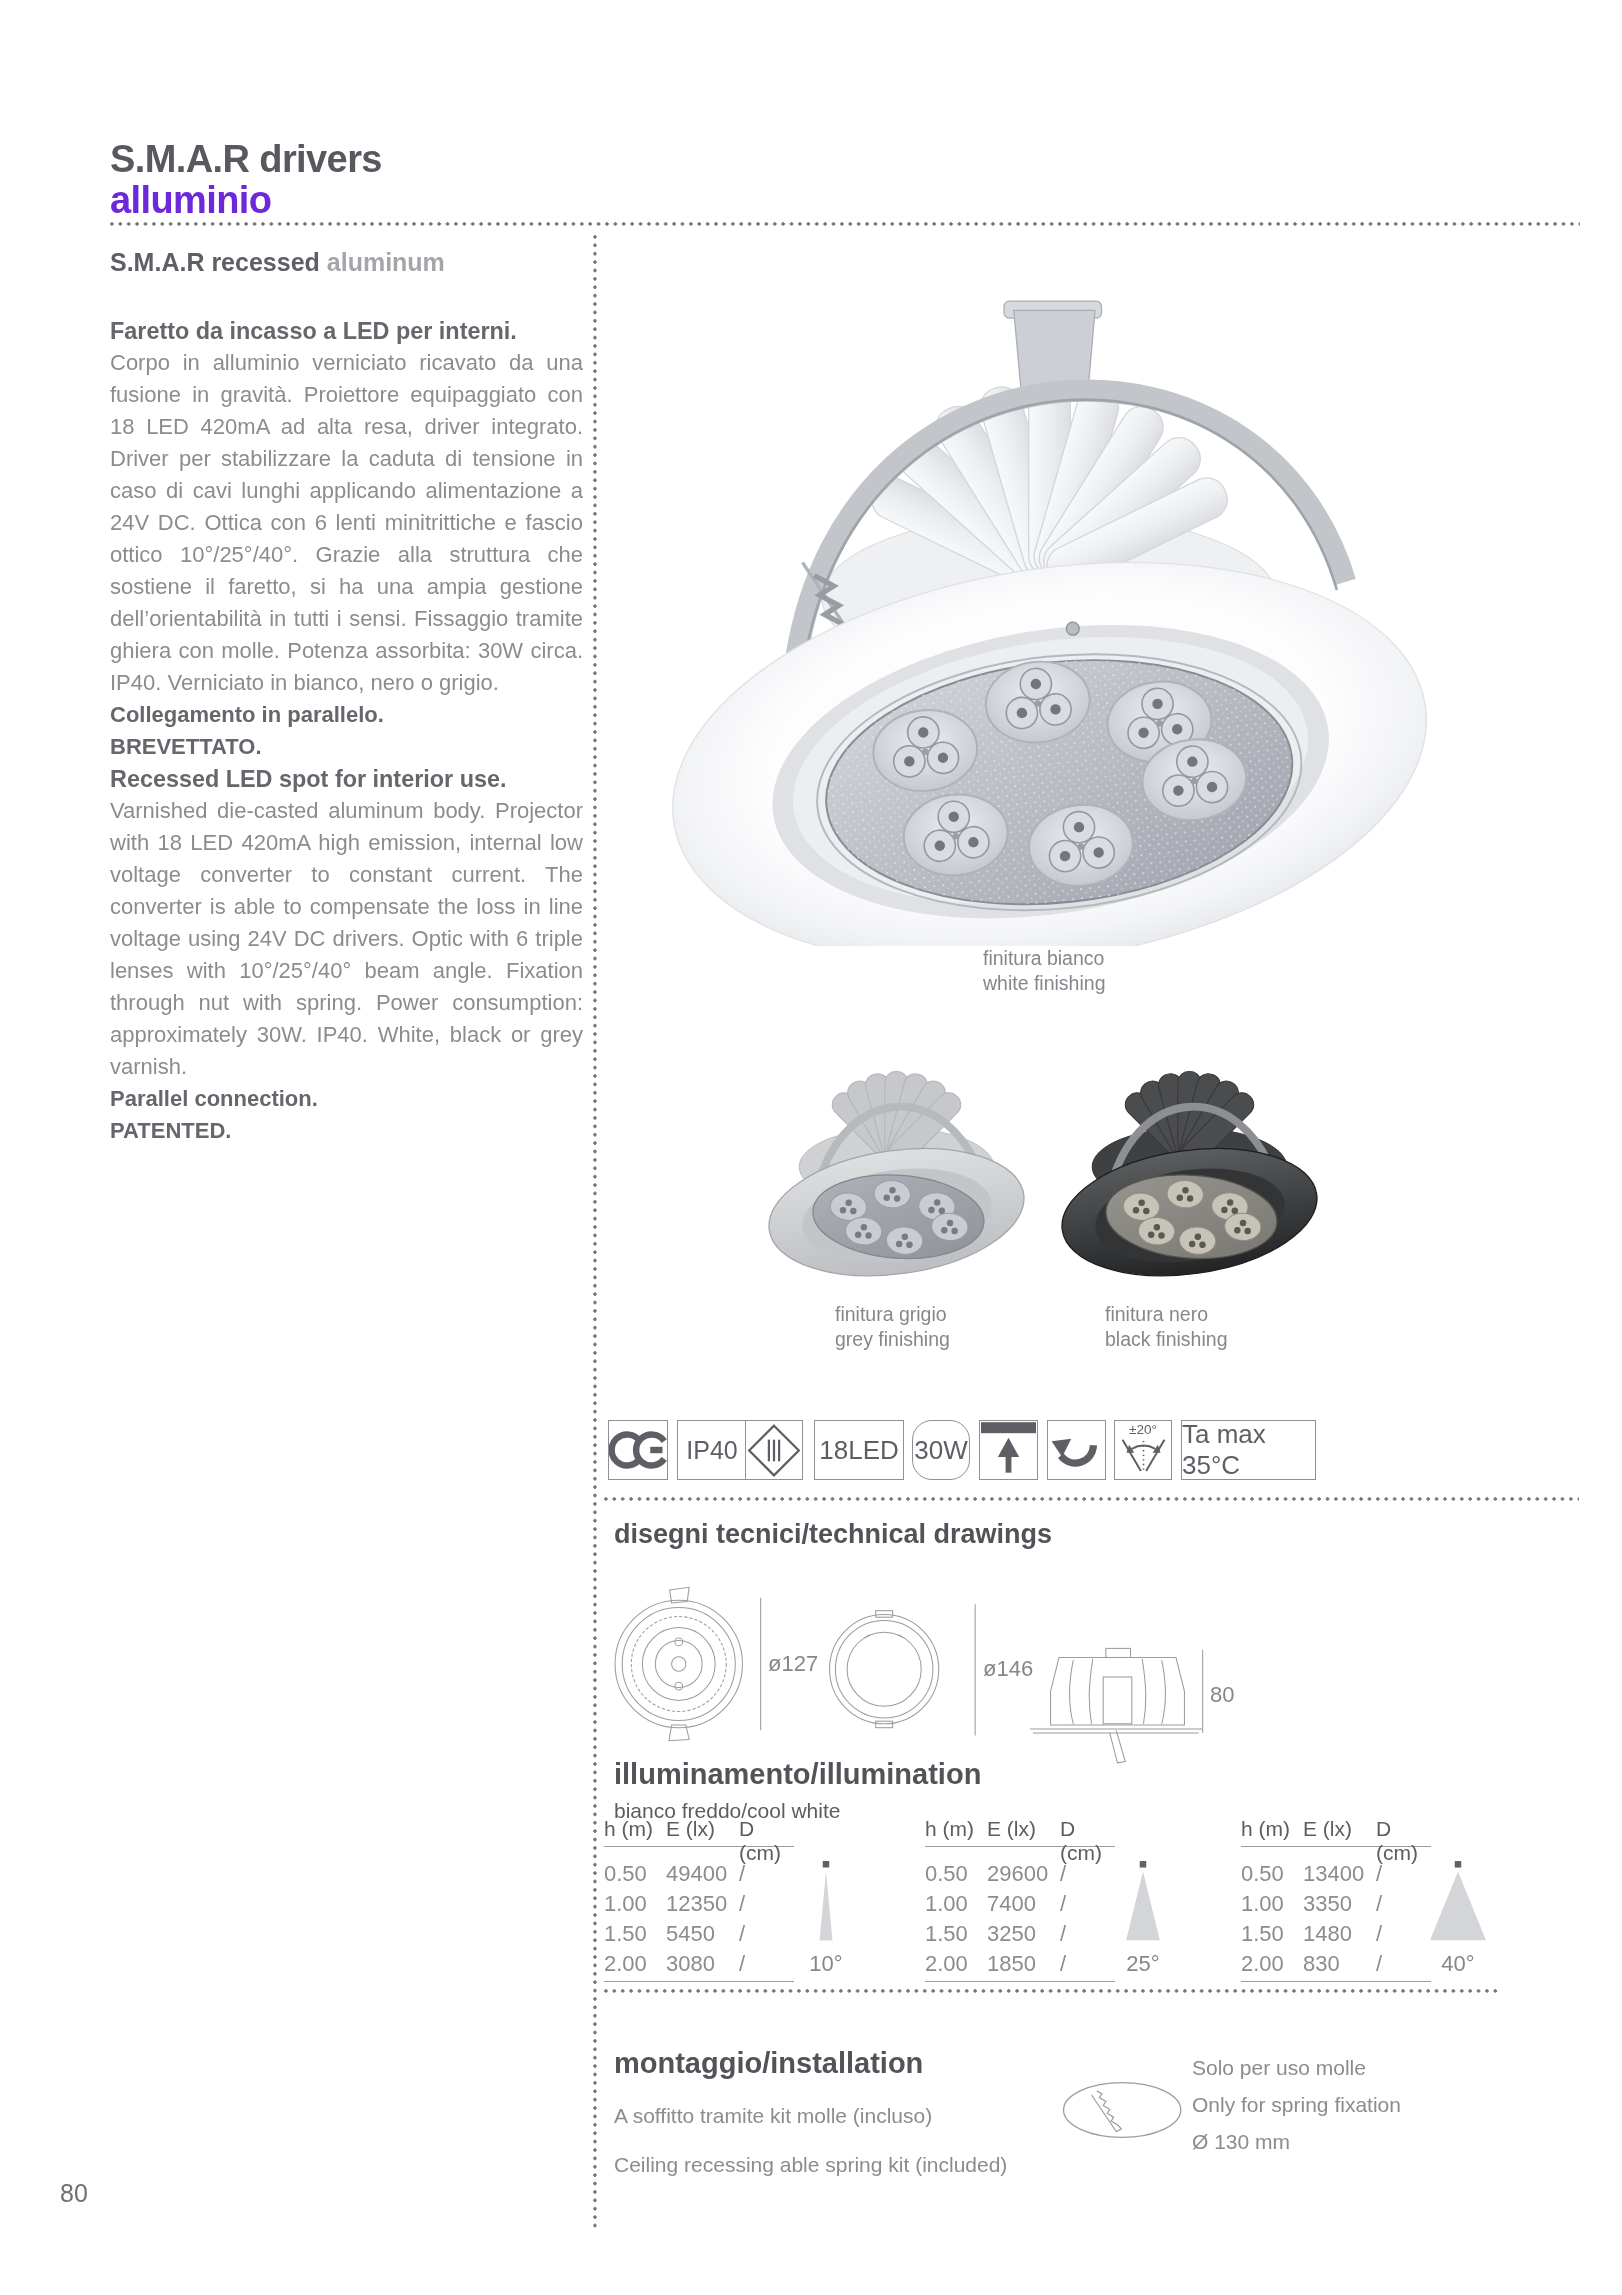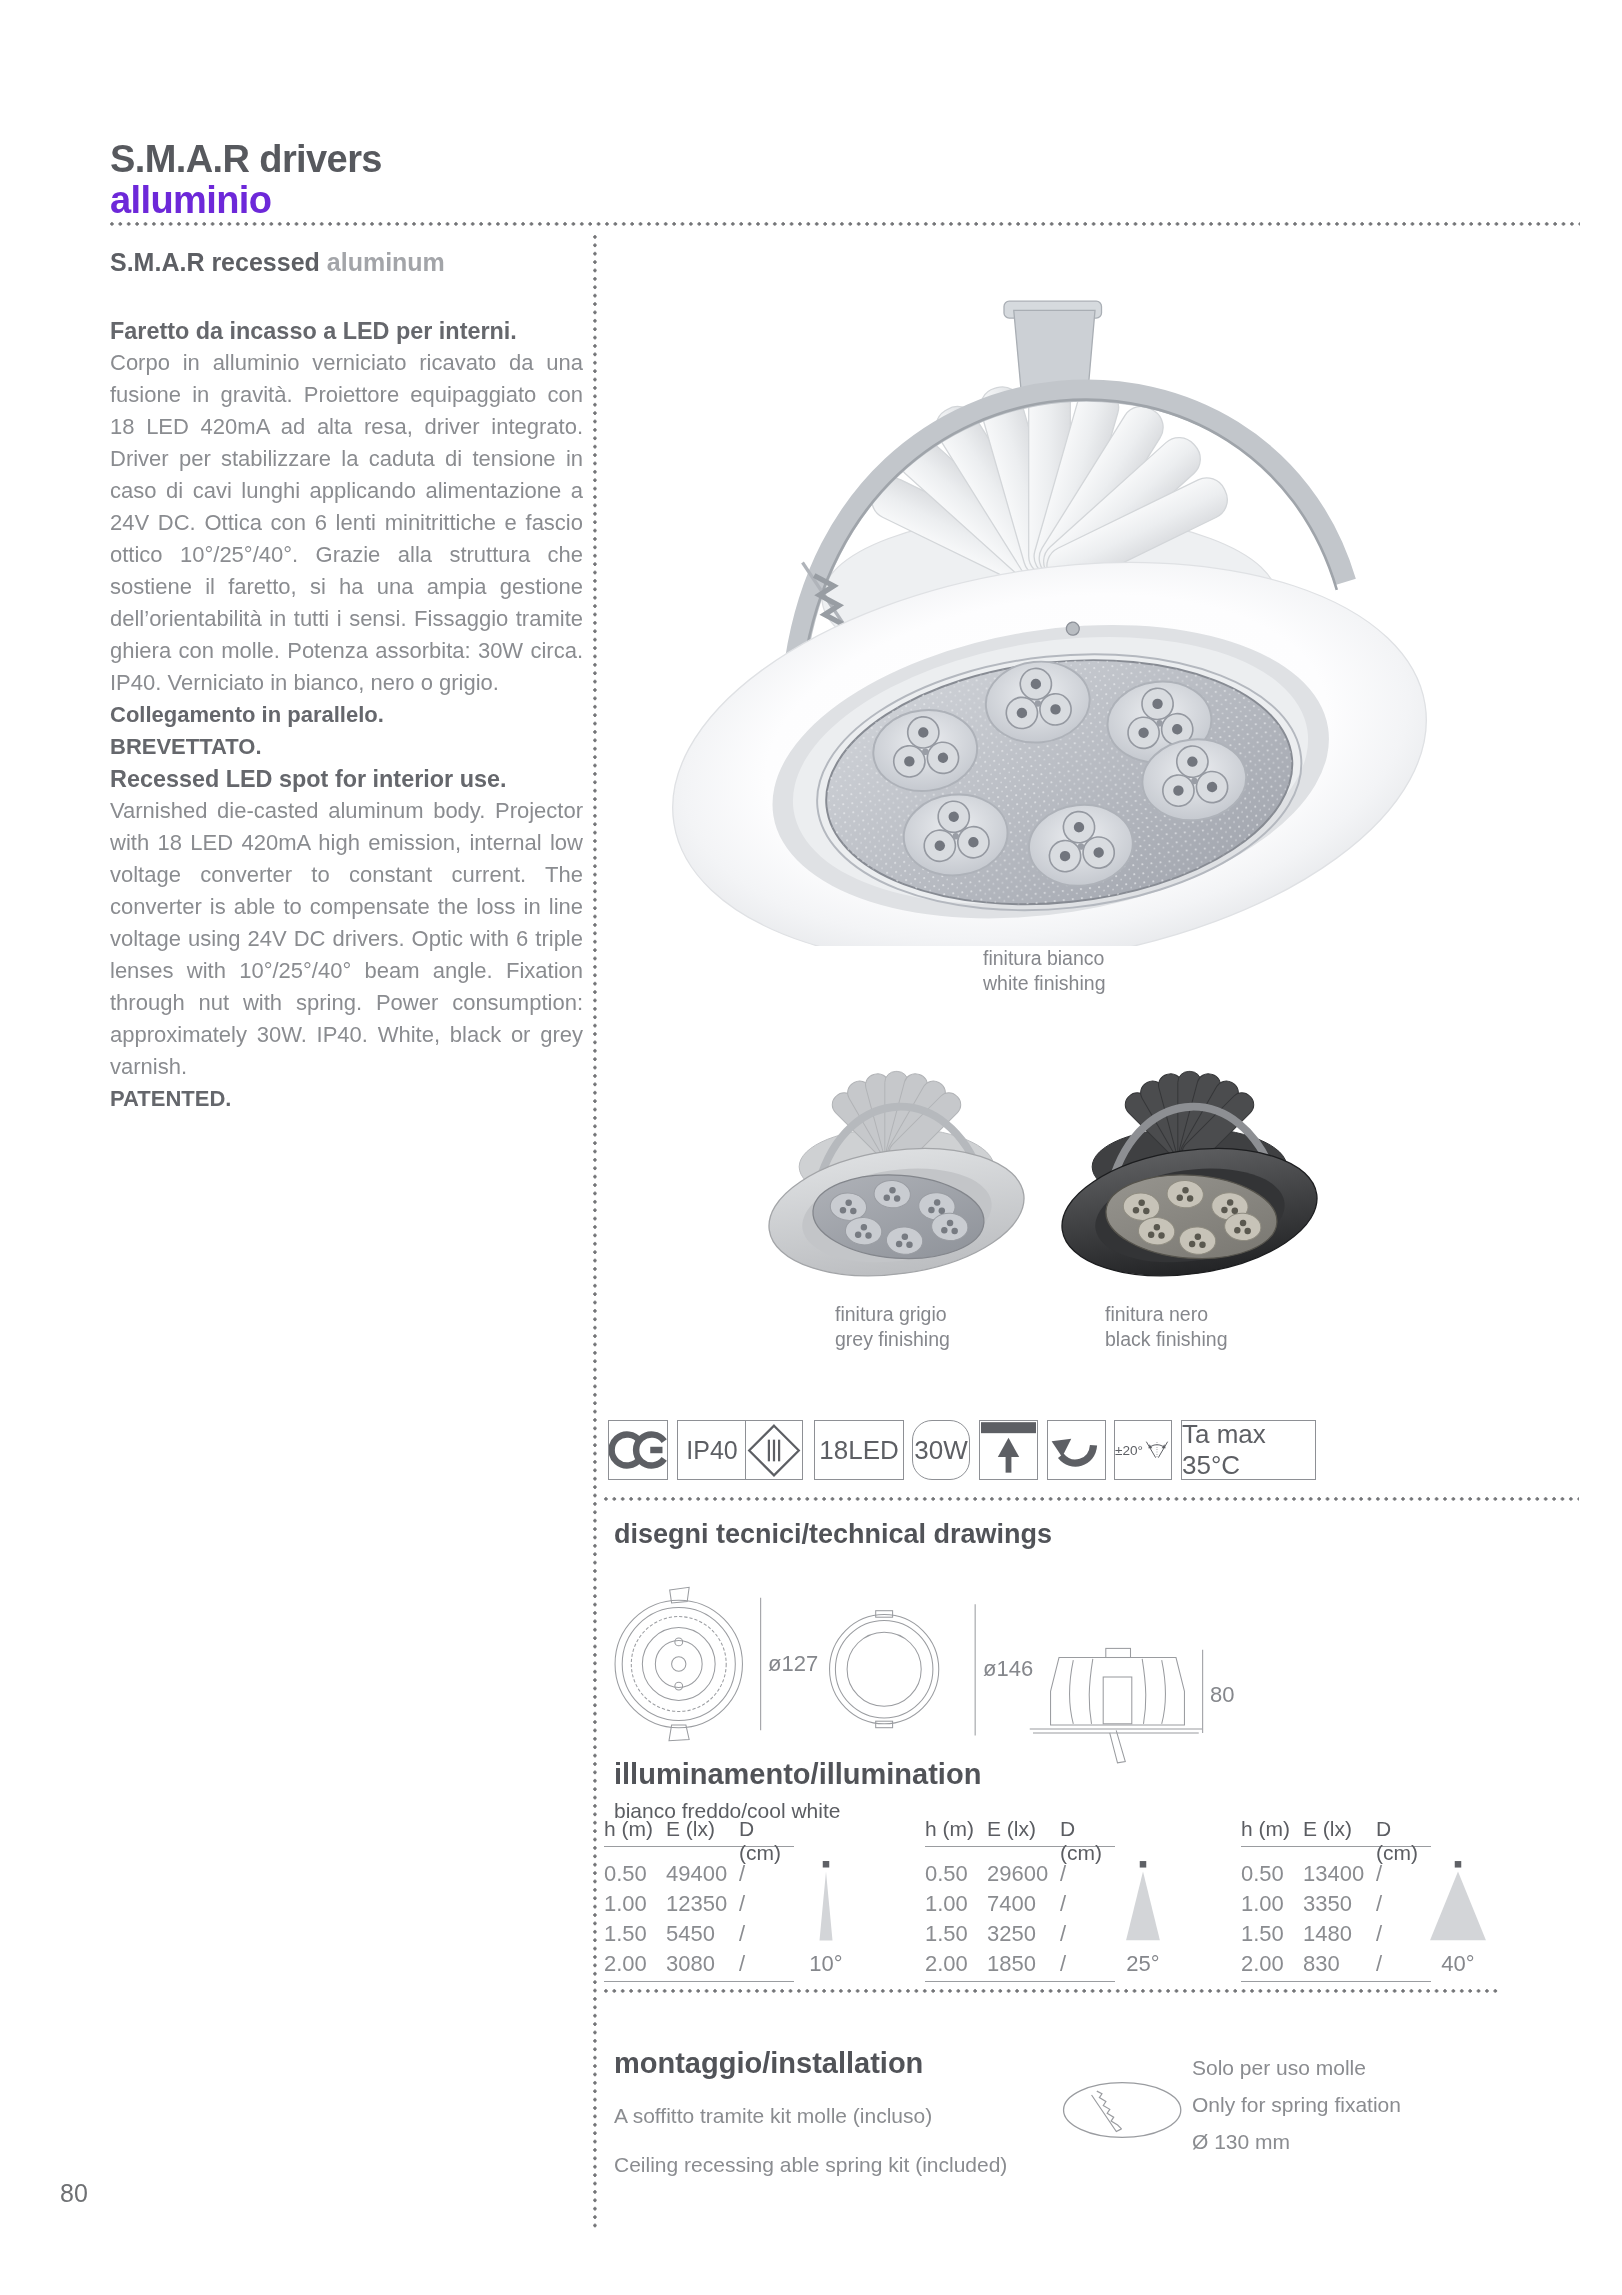--- a/index.html
+++ b/index.html
@@ -29,21 +29,21 @@
 
   
   .cap{position:absolute;font-size:19.5px;line-height:25px;color:#85878c;}
 
   
   .photo{position:absolute;}
 
   
   .badge{position:absolute;top:1420px;height:60px;border:1.9px solid #8e9095;background:#fff;
     display:flex;align-items:center;justify-content:center;color:#5d5f64;font-size:26px;}
-  .badge.col{justify-content:flex-start;}
+  .badge.col{flex-direction:column;justify-content:flex-start;}
   .tilt-label{font-size:13.6px;line-height:14.3px;margin-top:1.9px;color:#5d5f64;}
 
   
   .sec-h{position:absolute;font-weight:bold;color:#515358;}
   .sub-h{position:absolute;font-size:21px;color:#5b5d62;}
 
   .dim{position:absolute;font-size:22px;color:#85878c;}
 
   
   .grp{position:absolute;top:1817px;width:190px;}
@@ -71,20 +71,21 @@
   <div class="dot-v" style="left:593px;top:235px;height:1994px;"></div>
 
   <section class="left-col">
     <h2><span class="dk">S.M.A.R recessed</span> <span class="lt">aluminum</span></h2>
     <h3>Faretto da incasso a LED per interni.</h3>
     <p>Corpo in alluminio verniciato ricavato da una fusione in gravità. Proiettore equipaggiato con 18 LED 420mA ad alta resa, driver integrato. Driver per stabilizzare la caduta di tensione in caso di cavi lunghi applicando alimentazione a 24V DC. Ottica con 6 lenti minitrittiche e fascio ottico 10°/25°/40°. Grazie alla struttura che sostiene il faretto, si ha una ampia gestione dell’orientabilità in tutti i sensi. Fissaggio tramite ghiera con molle. Potenza assorbita: 30W circa. IP40. Verniciato in bianco, nero o grigio.</p>
     <div class="bold-line">Collegamento in parallelo.</div>
     <div class="bold-line">BREVETTATO.</div>
     <h3 class="gap">Recessed LED spot for interior use.</h3>
     <p>Varnished die-casted aluminum body. Projector with 18 LED 420mA high emission, internal low voltage converter to constant current. The converter is able to compensate the loss in line voltage using 24V DC drivers. Optic with 6 triple lenses with 10°/25°/40° beam angle. Fixation through nut with spring. Power consumption: approximately 30W. IP40. White, black or grey varnish.</p>
+    <div class="bold-line">Parallel connection.</div>
     <div class="bold-line">PATENTED.</div>
   </section>
 
   <div class="photo" style="left:640px;top:270px;width:819px;height:676px;">
     <svg width="819" height="676" viewBox="0 0 1260 1040">
       <defs>
         <radialGradient id="ringG" cx="50%" cy="45%" r="60%">
           <stop offset="0%" stop-color="#ffffff"></stop>
             <stop offset="62%" stop-color="#fdfdfe"></stop>
           <stop offset="80%" stop-color="#f3f4f6"></stop>

